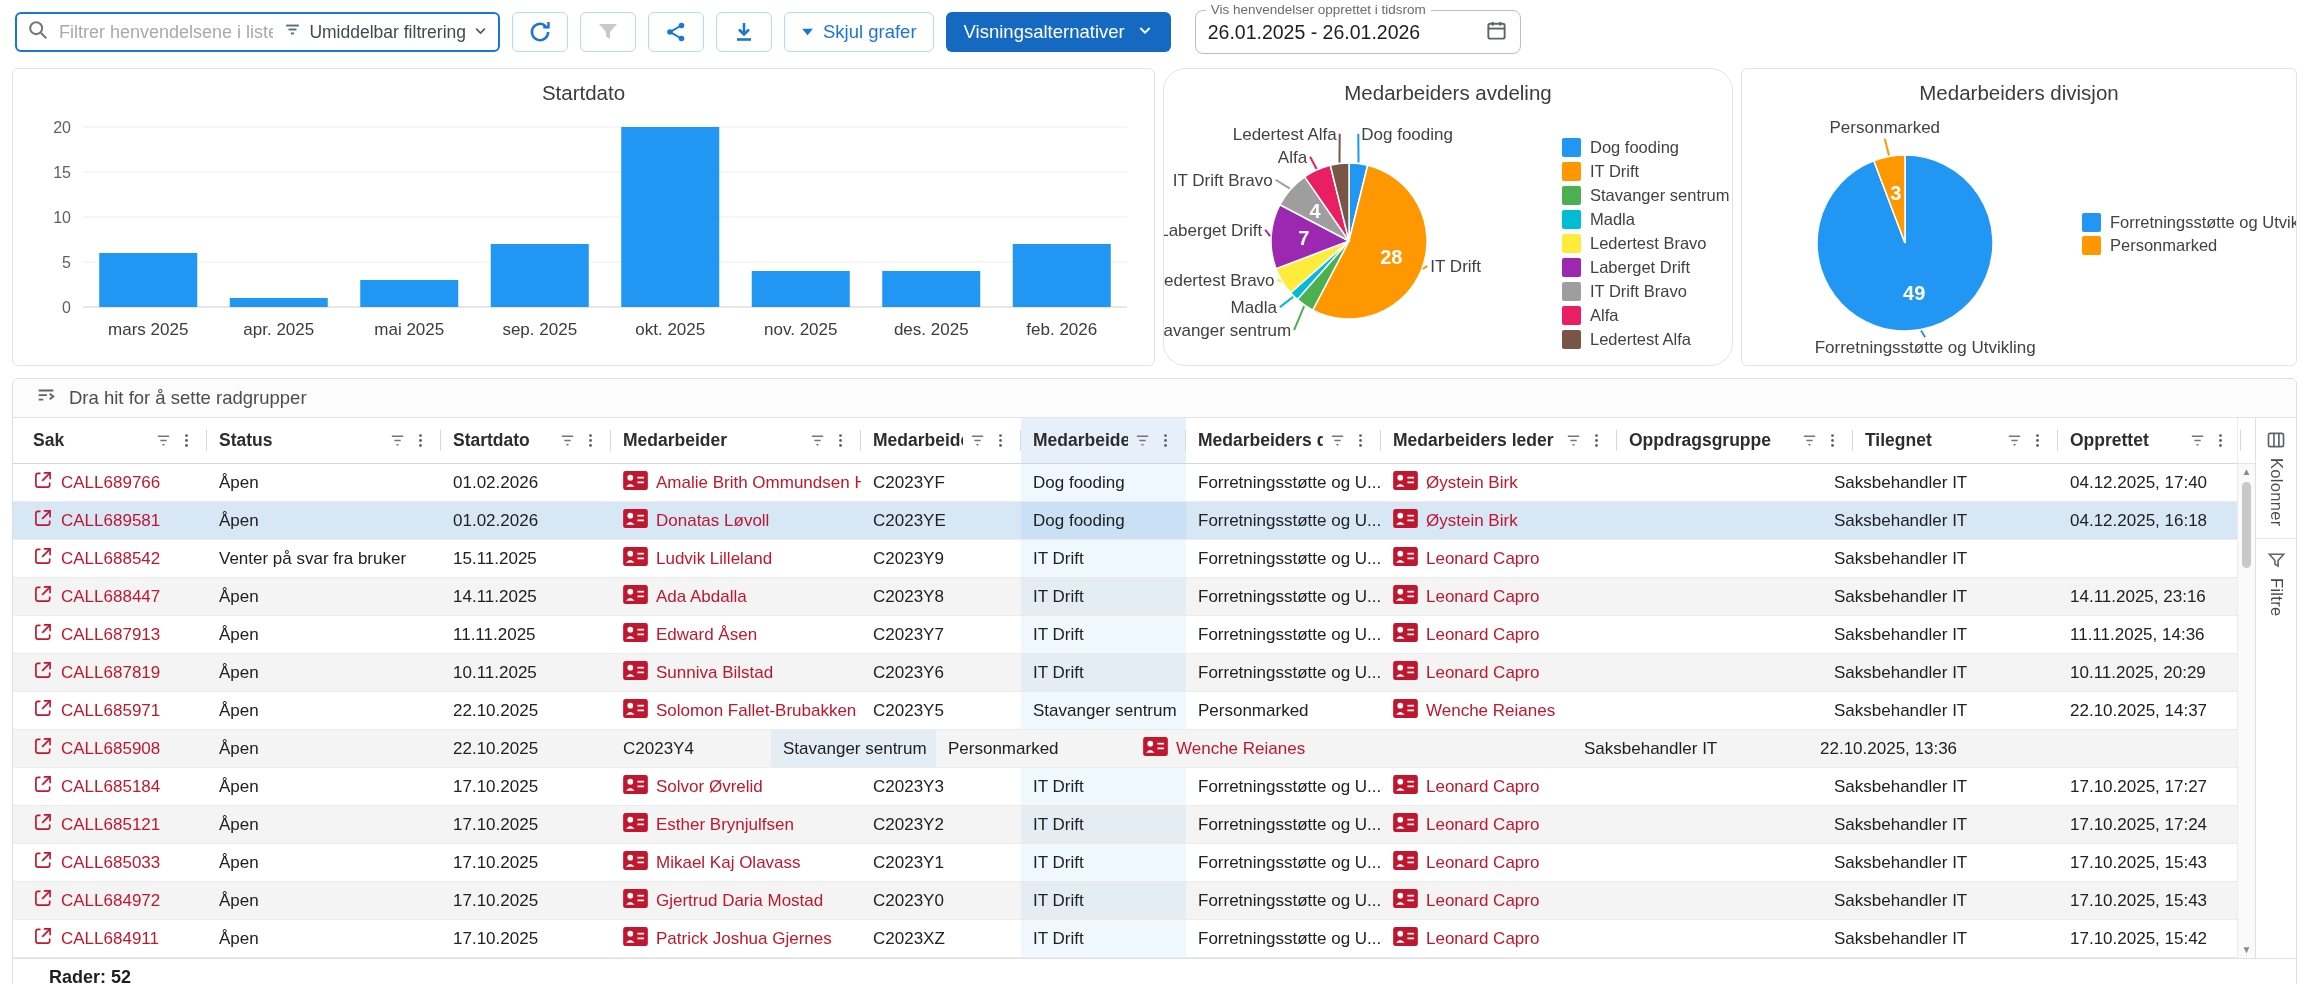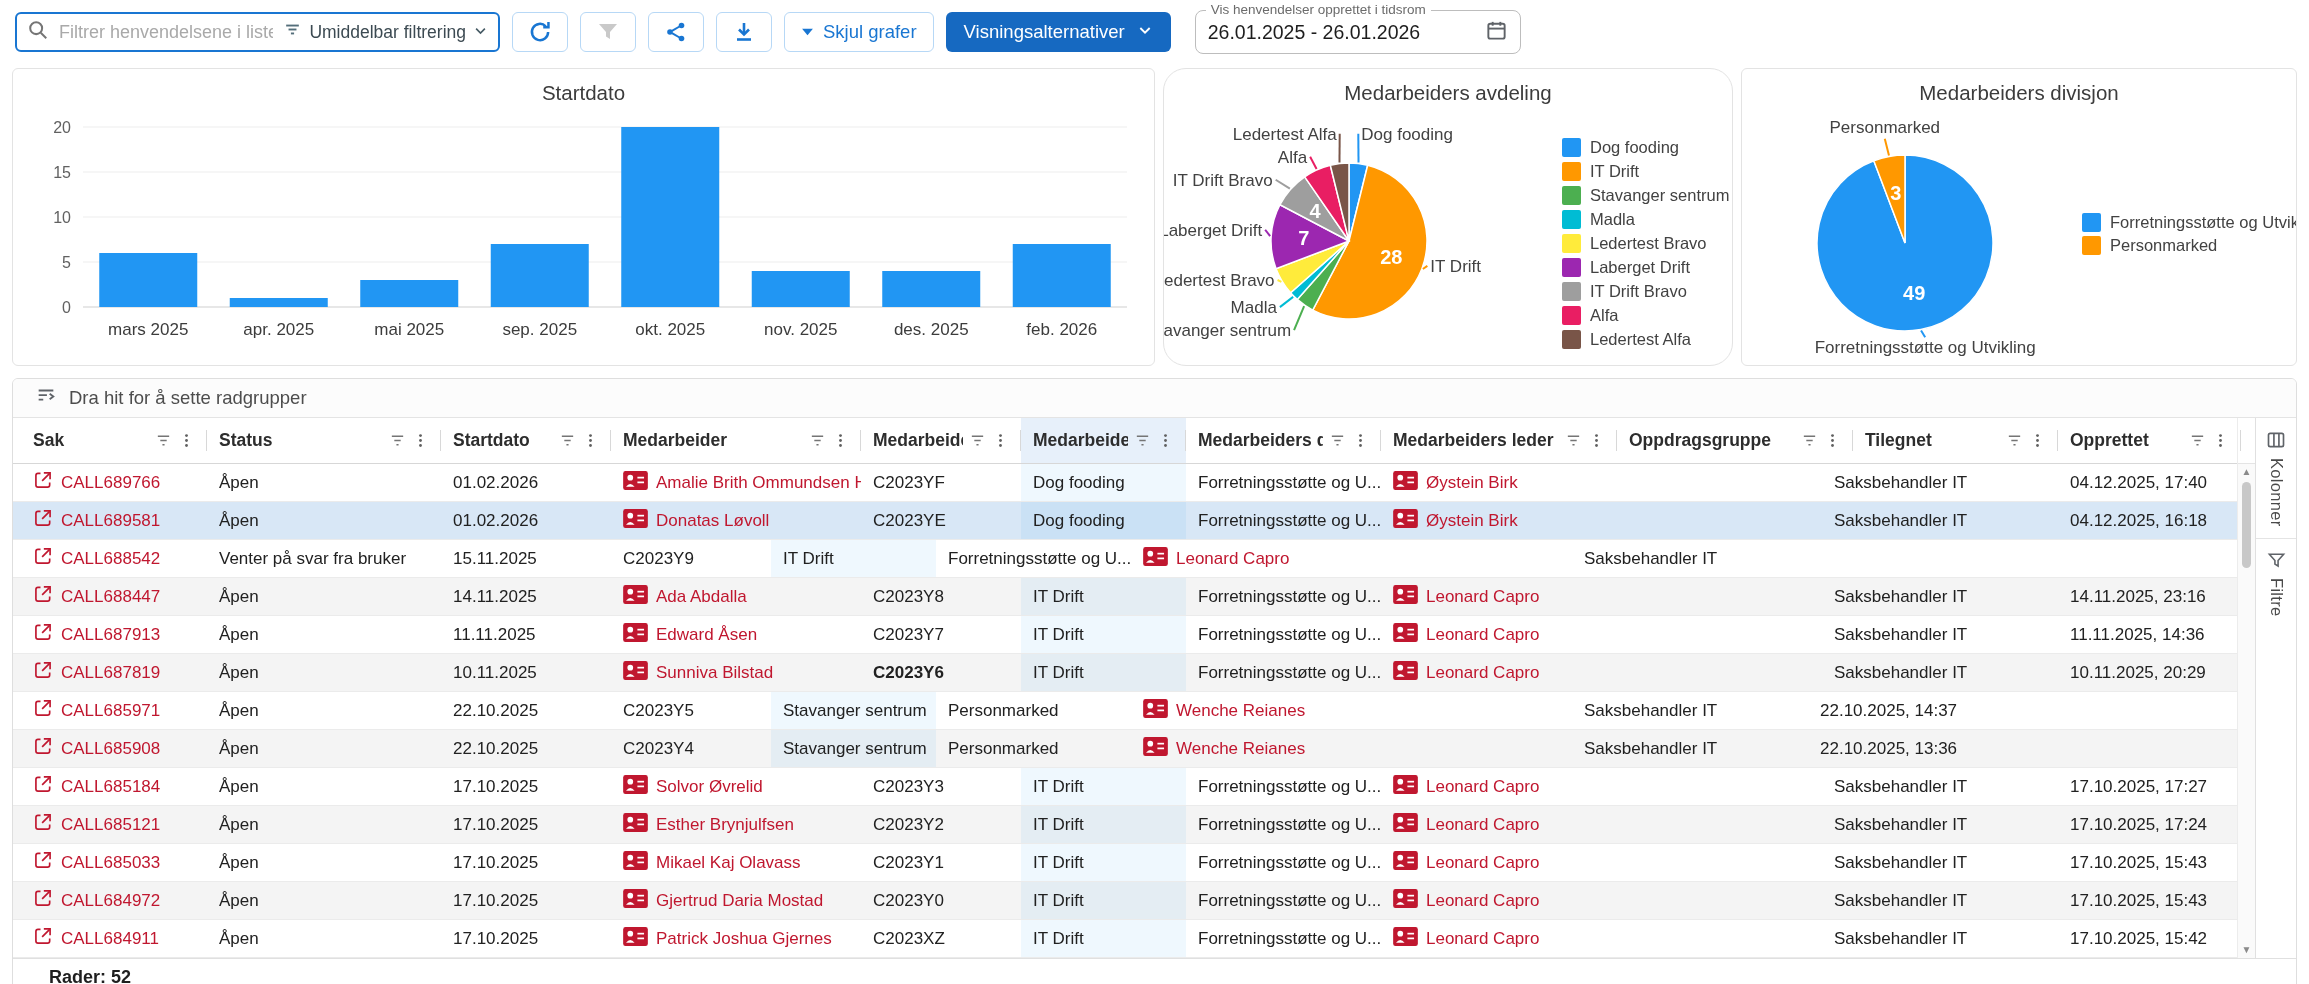--- a/index.html
+++ b/index.html
@@ -613,20 +613,30 @@
                     <line x1="20" y1="4" x2="11" y2="13"></line>
                   </svg></span>
                 <span class="red sak">CALL688542</span>
               </div>
               <div class="td" style="width: 234px; flex: 0 0 234px;">
                 <span>Venter på svar fra bruker</span>
               </div>
               <div class="td" style="width: 170px; flex: 0 0 170px;">
                 <span>15.11.2025</span>
               </div>
+              <div class="td" style="width: 250px; flex: 0 0 250px;">
+                <span><svg width="25" height="19" viewBox="0 0 26 20">
+                    <rect x="0" y="0" width="26" height="20" rx="2.5" fill="#c0172f"></rect>
+                    <circle cx="7.5" cy="7" r="3" fill="#fff"></circle>
+                    <path d="M3 16.5 Q7.5 11 12 16.5 Z" fill="#fff"></path>
+                    <line x1="15" y1="7" x2="22" y2="7" stroke="#fff" stroke-width="1.8"></line>
+                    <line x1="15" y1="12" x2="22" y2="12" stroke="#fff" stroke-width="1.8"></line>
+                  </svg></span>
+                <span class="red">Ludvik Lilleland</span>
+              </div>
               <div class="td" style="width: 160px; flex: 0 0 160px;">
                 <span>C2023Y9</span>
               </div>
               <div class="td hl" style="width: 165px; flex: 0 0 165px;">
                 <span>IT Drift</span>
               </div>
               <div class="td" style="width: 195px; flex: 0 0 195px;">
                 <span>Forretningsstøtte og U...</span>
               </div>
               <div class="td" style="width: 236px; flex: 0 0 236px;">
@@ -775,21 +785,21 @@
               <div class="td" style="width: 250px; flex: 0 0 250px;">
                 <span><svg width="25" height="19" viewBox="0 0 26 20">
                     <rect x="0" y="0" width="26" height="20" rx="2.5" fill="#c0172f"></rect>
                     <circle cx="7.5" cy="7" r="3" fill="#fff"></circle>
                     <path d="M3 16.5 Q7.5 11 12 16.5 Z" fill="#fff"></path>
                     <line x1="15" y1="7" x2="22" y2="7" stroke="#fff" stroke-width="1.8"></line>
                     <line x1="15" y1="12" x2="22" y2="12" stroke="#fff" stroke-width="1.8"></line>
                   </svg></span>
                 <span class="red">Sunniva Bilstad</span>
               </div>
-              <div class="td" style="width: 160px; flex: 0 0 160px; font-weight: bold;">
+              <div class="td" style="width: 160px; flex: 0 0 160px;">
                 <span>C2023Y6</span>
               </div>
               <div class="td hl" style="width: 165px; flex: 0 0 165px;">
                 <span>IT Drift</span>
               </div>
               <div class="td" style="width: 195px; flex: 0 0 195px;">
                 <span>Forretningsstøtte og U...</span>
               </div>
               <div class="td" style="width: 236px; flex: 0 0 236px;">
                 <span><svg width="25" height="19" viewBox="0 0 26 20">
@@ -818,20 +828,30 @@
                     <polyline points="13,3.5 20.5,3.5 20.5,11"></polyline>
                     <line x1="20" y1="4" x2="11" y2="13"></line>
                   </svg></span>
                 <span class="red sak">CALL685971</span>
               </div>
               <div class="td" style="width: 234px; flex: 0 0 234px;">
                 <span>Åpen</span>
               </div>
               <div class="td" style="width: 170px; flex: 0 0 170px;">
                 <span>22.10.2025</span>
+              </div>
+              <div class="td" style="width: 250px; flex: 0 0 250px;">
+                <span><svg width="25" height="19" viewBox="0 0 26 20">
+                    <rect x="0" y="0" width="26" height="20" rx="2.5" fill="#c0172f"></rect>
+                    <circle cx="7.5" cy="7" r="3" fill="#fff"></circle>
+                    <path d="M3 16.5 Q7.5 11 12 16.5 Z" fill="#fff"></path>
+                    <line x1="15" y1="7" x2="22" y2="7" stroke="#fff" stroke-width="1.8"></line>
+                    <line x1="15" y1="12" x2="22" y2="12" stroke="#fff" stroke-width="1.8"></line>
+                  </svg></span>
+                <span class="red">Solomon Fallet-Brubakken</span>
               </div>
               <div class="td" style="width: 160px; flex: 0 0 160px;">
                 <span>C2023Y5</span>
               </div>
               <div class="td hl" style="width: 165px; flex: 0 0 165px;">
                 <span>Stavanger sentrum</span>
               </div>
               <div class="td" style="width: 195px; flex: 0 0 195px;">
                 <span>Personmarked</span>
               </div>

